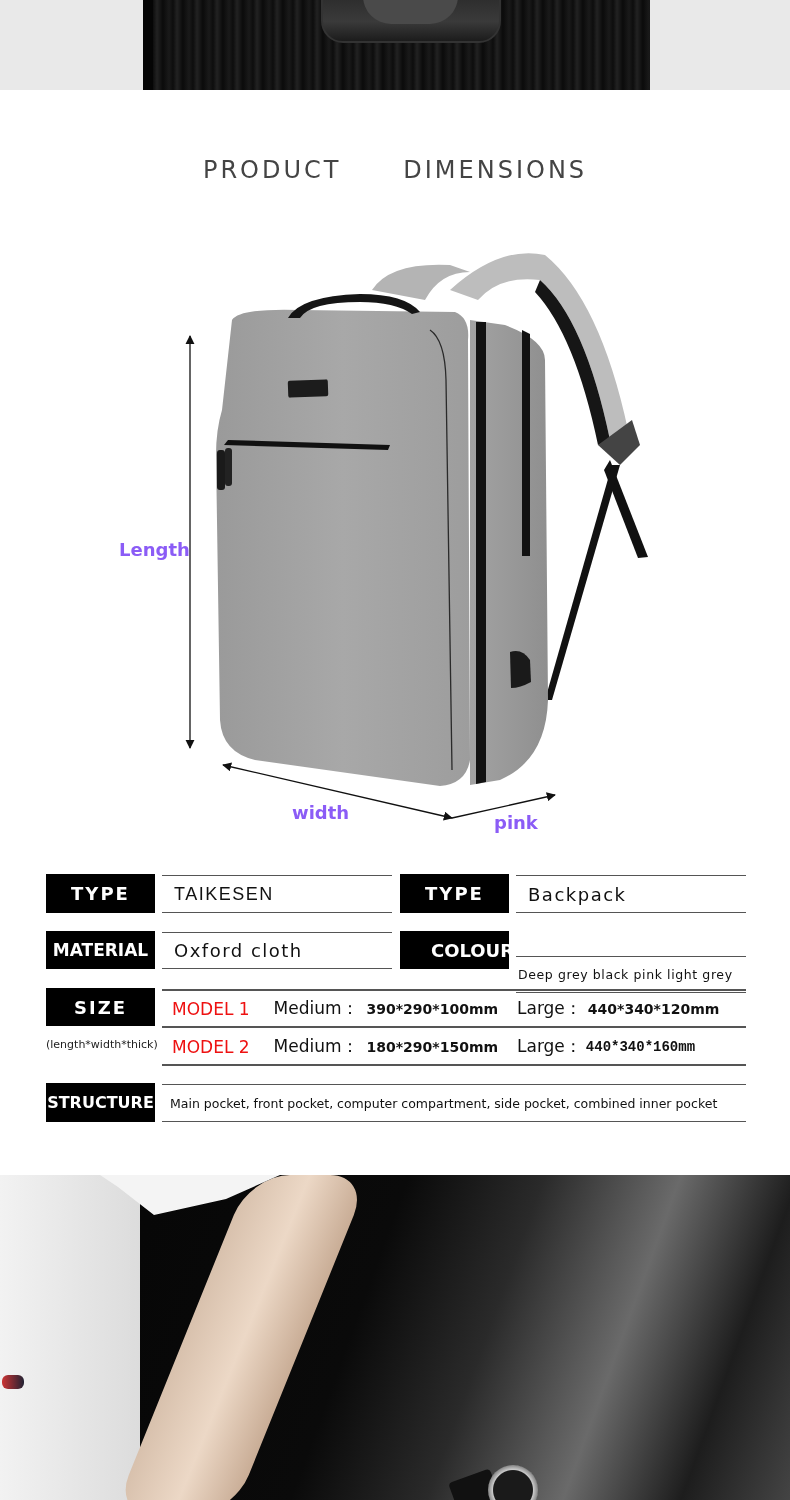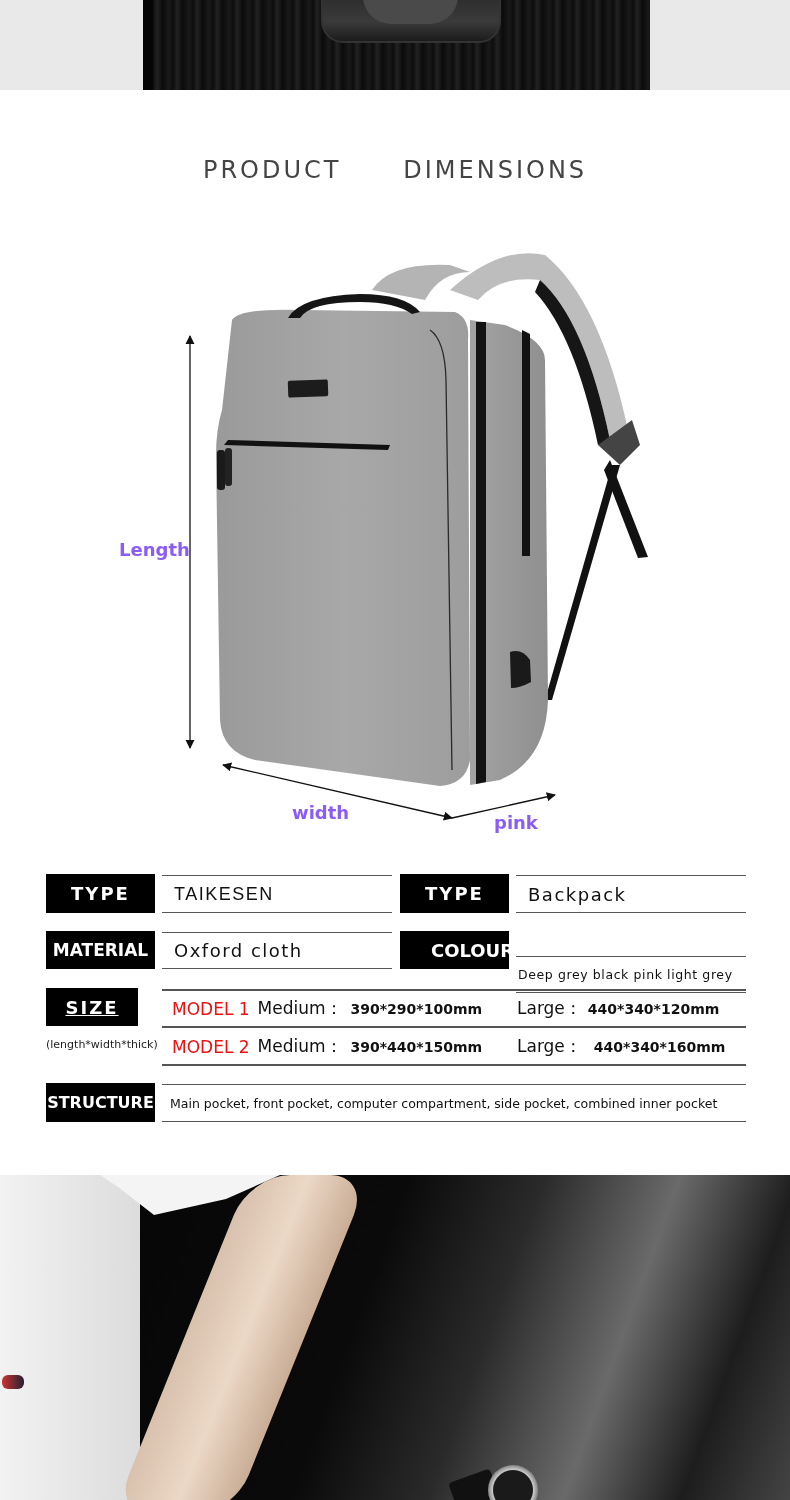--- a/index.html
+++ b/index.html
@@ -23,21 +23,21 @@
   .diagram { position: absolute; left: 0; top: 240px; width: 790px; height: 600px; }
   .dim-label { position: absolute; font-size: 18px; color: #8b5cf6; font-family: "DejaVu Sans", sans-serif; font-weight: bold; }
 
   
   .spec-label { position: absolute; background: #000; color: #fff; font-weight: bold; font-size: 18px;
     display: flex; align-items: center; justify-content: center; letter-spacing: 1px; font-family: "DejaVu Sans", sans-serif; }
   .spec-value { position: absolute; border-top: 1.5px solid #555; border-bottom: 1.5px solid #555;
     display: flex; align-items: center; font-size: 17px; color: #111; padding-left: 12px; white-space: nowrap; }
   .size-note { position: absolute; font-size: 11px; color: #222; white-space: nowrap; }
   .size-row { position: absolute; display: flex; align-items: center; font-size: 17px; white-space: nowrap; color: #111; }
-  .model-tag { color: #ee1111; margin-right: 8px; text-align: center; }
+  .model-tag { color: #ee1111; margin-right: 24px; text-align: center; }
   .bold-dim { font-weight: bold; font-size: 14px; }
   .hline { position: absolute; height: 1.5px; background: #555; }
 
   
   .bottom-photo { position: absolute; left: 0; top: 1175px; width: 790px; height: 325px; overflow: hidden;
     background: linear-gradient(110deg, #050505 0%, #0a0a0a 45%, #2a2a2a 60%, #6a6a6a 75%, #1d1d1d 88%, #444 100%); }
   .shirt { position: absolute; left: 0; top: 0; width: 140px; height: 325px; background: linear-gradient(90deg, #f2f2f2, #dcdcdc); }
   .sleeve { position: absolute; left: 100px; top: 0; width: 180px; height: 40px; background: #f4f4f4;
     clip-path: polygon(0 0, 100% 0, 70% 60%, 30% 100%, 10% 30%); }
   .arm { position: absolute; left: 250px; top: 0; width: 120px; height: 340px; background: linear-gradient(90deg, #d8c1ad, #ecd8c6, #c9ad96);
@@ -122,45 +122,45 @@
 
   <div class="spec-label" style="left:400px; top:874px; width:109px; height:39px; letter-spacing:2px;">TYPE</div>
   <div class="spec-value" style="left:516px; top:875px; width:230px; height:38px; font-size:18px; letter-spacing:1.5px;">Backpack</div>
 
   <div class="spec-label" style="left:46px; top:931px; width:109px; height:38px; font-size:17px; letter-spacing:0;">MATERIAL</div>
   <div class="spec-value" style="left:162px; top:932px; width:230px; height:37px; font-size:18px; letter-spacing:1.5px;">Oxford cloth</div>
 
   <div class="spec-label" style="left:400px; top:931px; width:109px; height:38px; font-size:18px; letter-spacing:0;padding-left:36px;">COLOUR</div>
   <div class="spec-value" style="left:516px; top:956px; width:230px; height:37px; font-size:12.5px; padding-left:2px; letter-spacing:0.6px;">Deep grey black pink light grey</div>
 
-  <div class="spec-label" style="left:46px; top:988px; width:92px; height:38px; letter-spacing:2px;text-decoration:underline;">SIZE</div>
+  <div class="spec-label" style="left:46px; top:988px; width:109px; height:38px; letter-spacing:2px;">SIZE</div>
   <div class="size-note" style="left:46px; top:1038px;">(length*width*thick)</div>
 
   <div class="hline" style="left:162px; top:989px; width:584px;"></div>
   <div class="hline" style="left:162px; top:1026px; width:584px;"></div>
   <div class="hline" style="left:162px; top:1064px; width:584px;"></div>
 
   <div class="size-row" style="left:172px; top:997px;">
     <span class="model-tag">MODEL 1</span>
     <span>Medium：</span>
     <span class="bold-dim" style="margin-left:8px;">390*290*100mm</span>
   </div>
   <div class="size-row" style="left:517px; top:997px;">
     <span>Large：</span>
     <span class="bold-dim" style="margin-left:6px;">440*340*120mm</span>
   </div>
 
   <div class="size-row" style="left:172px; top:1035px;">
     <span class="model-tag">MODEL 2</span>
     <span>Medium：</span>
-    <span class="bold-dim" style="margin-left:8px;">390*440*150mm</span>
+    <span class="bold-dim" style="margin-left:8px;">180*290*150mm</span>
   </div>
   <div class="size-row" style="left:517px; top:1035px;">
     <span>Large：</span>
-    <span class="bold-dim" style="margin-left:12px;">440*340*160mm</span>
+    <span class="bold-dim" style="margin-left:4px;font-family:Liberation Mono, monospace;">440*340*160mm</span>
   </div>
 
   <div class="spec-label" style="left:46px; top:1083px; width:109px; height:39px; font-size:16px; letter-spacing:0;">STRUCTURE</div>
   <div class="spec-value" style="left:162px; top:1084px; width:584px; height:38px; font-size:12.5px; padding-left:8px; letter-spacing:0;">Main pocket, front pocket, computer compartment, side pocket, combined inner pocket</div>
 </div>
 
 <div class="bottom-photo">
   <div class="shirt"></div>
   <div class="tee-print"></div>
   <div class="arm"></div>

